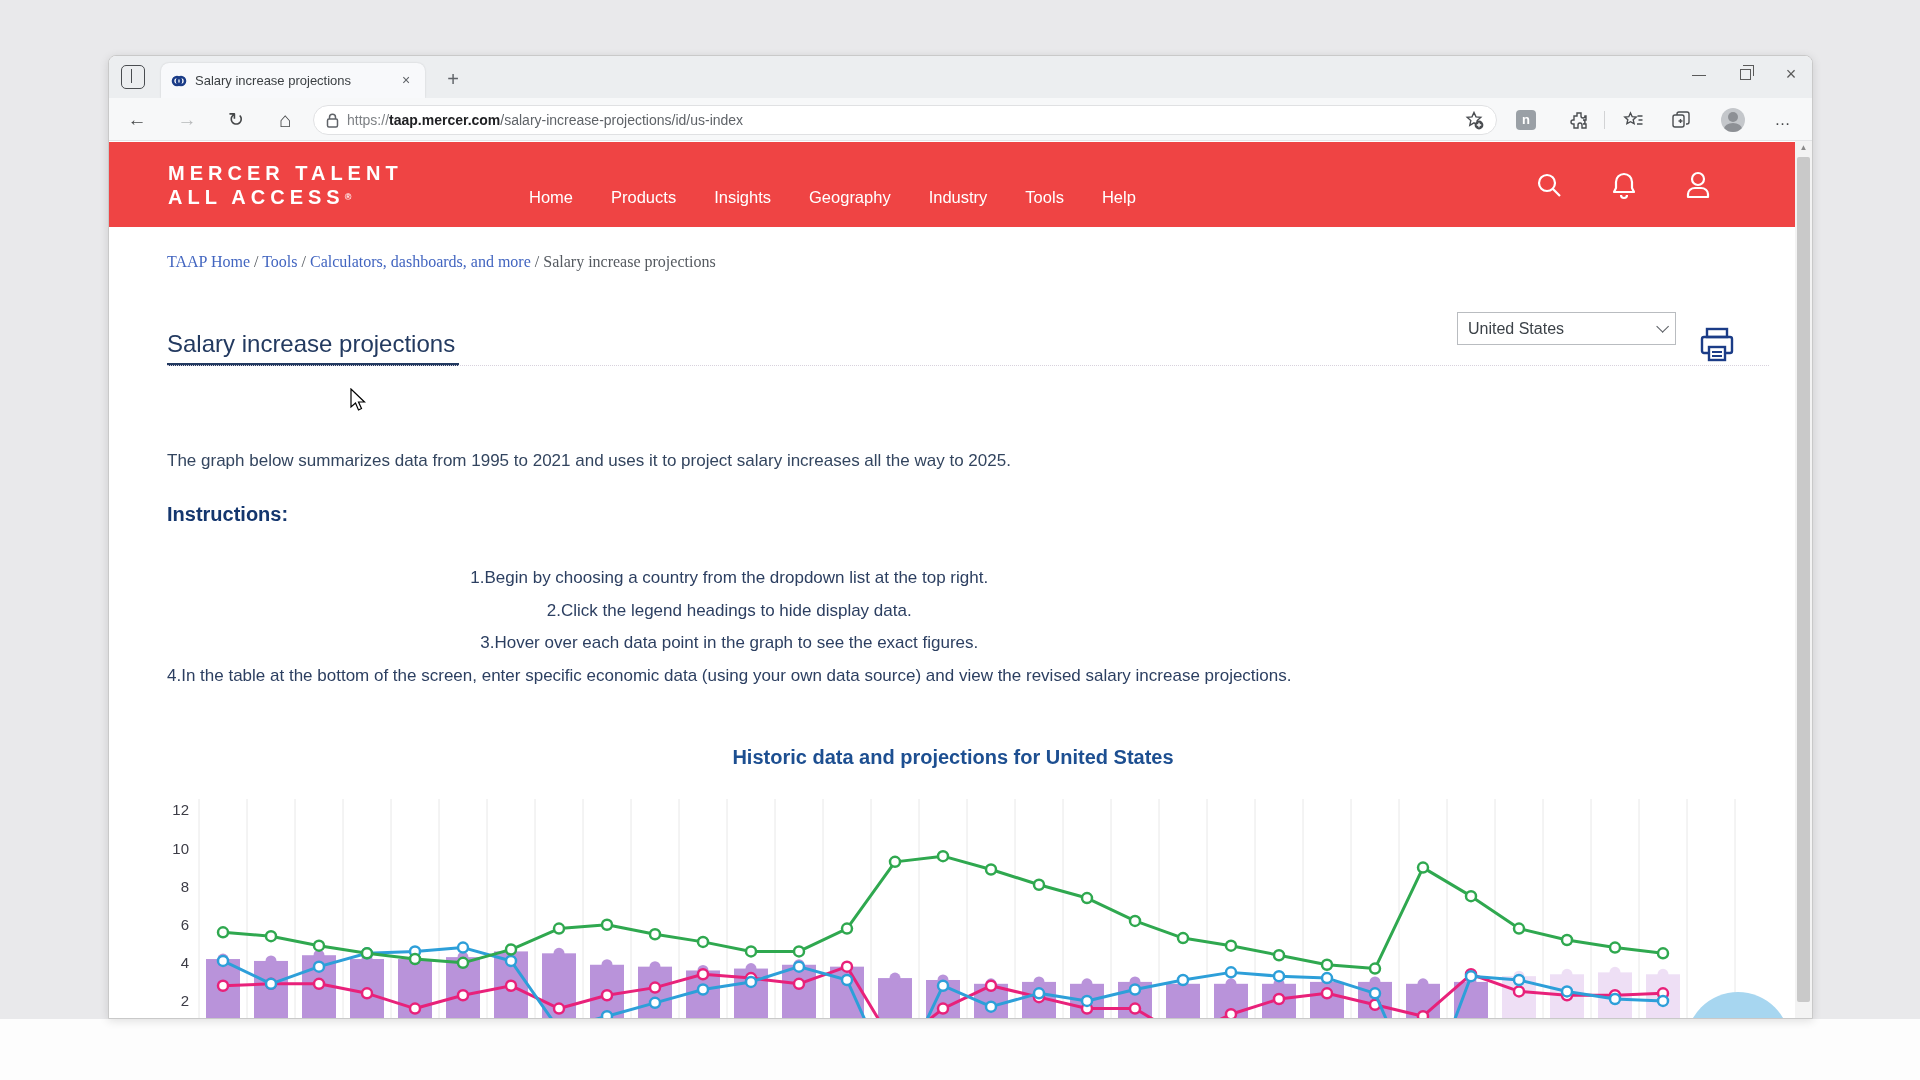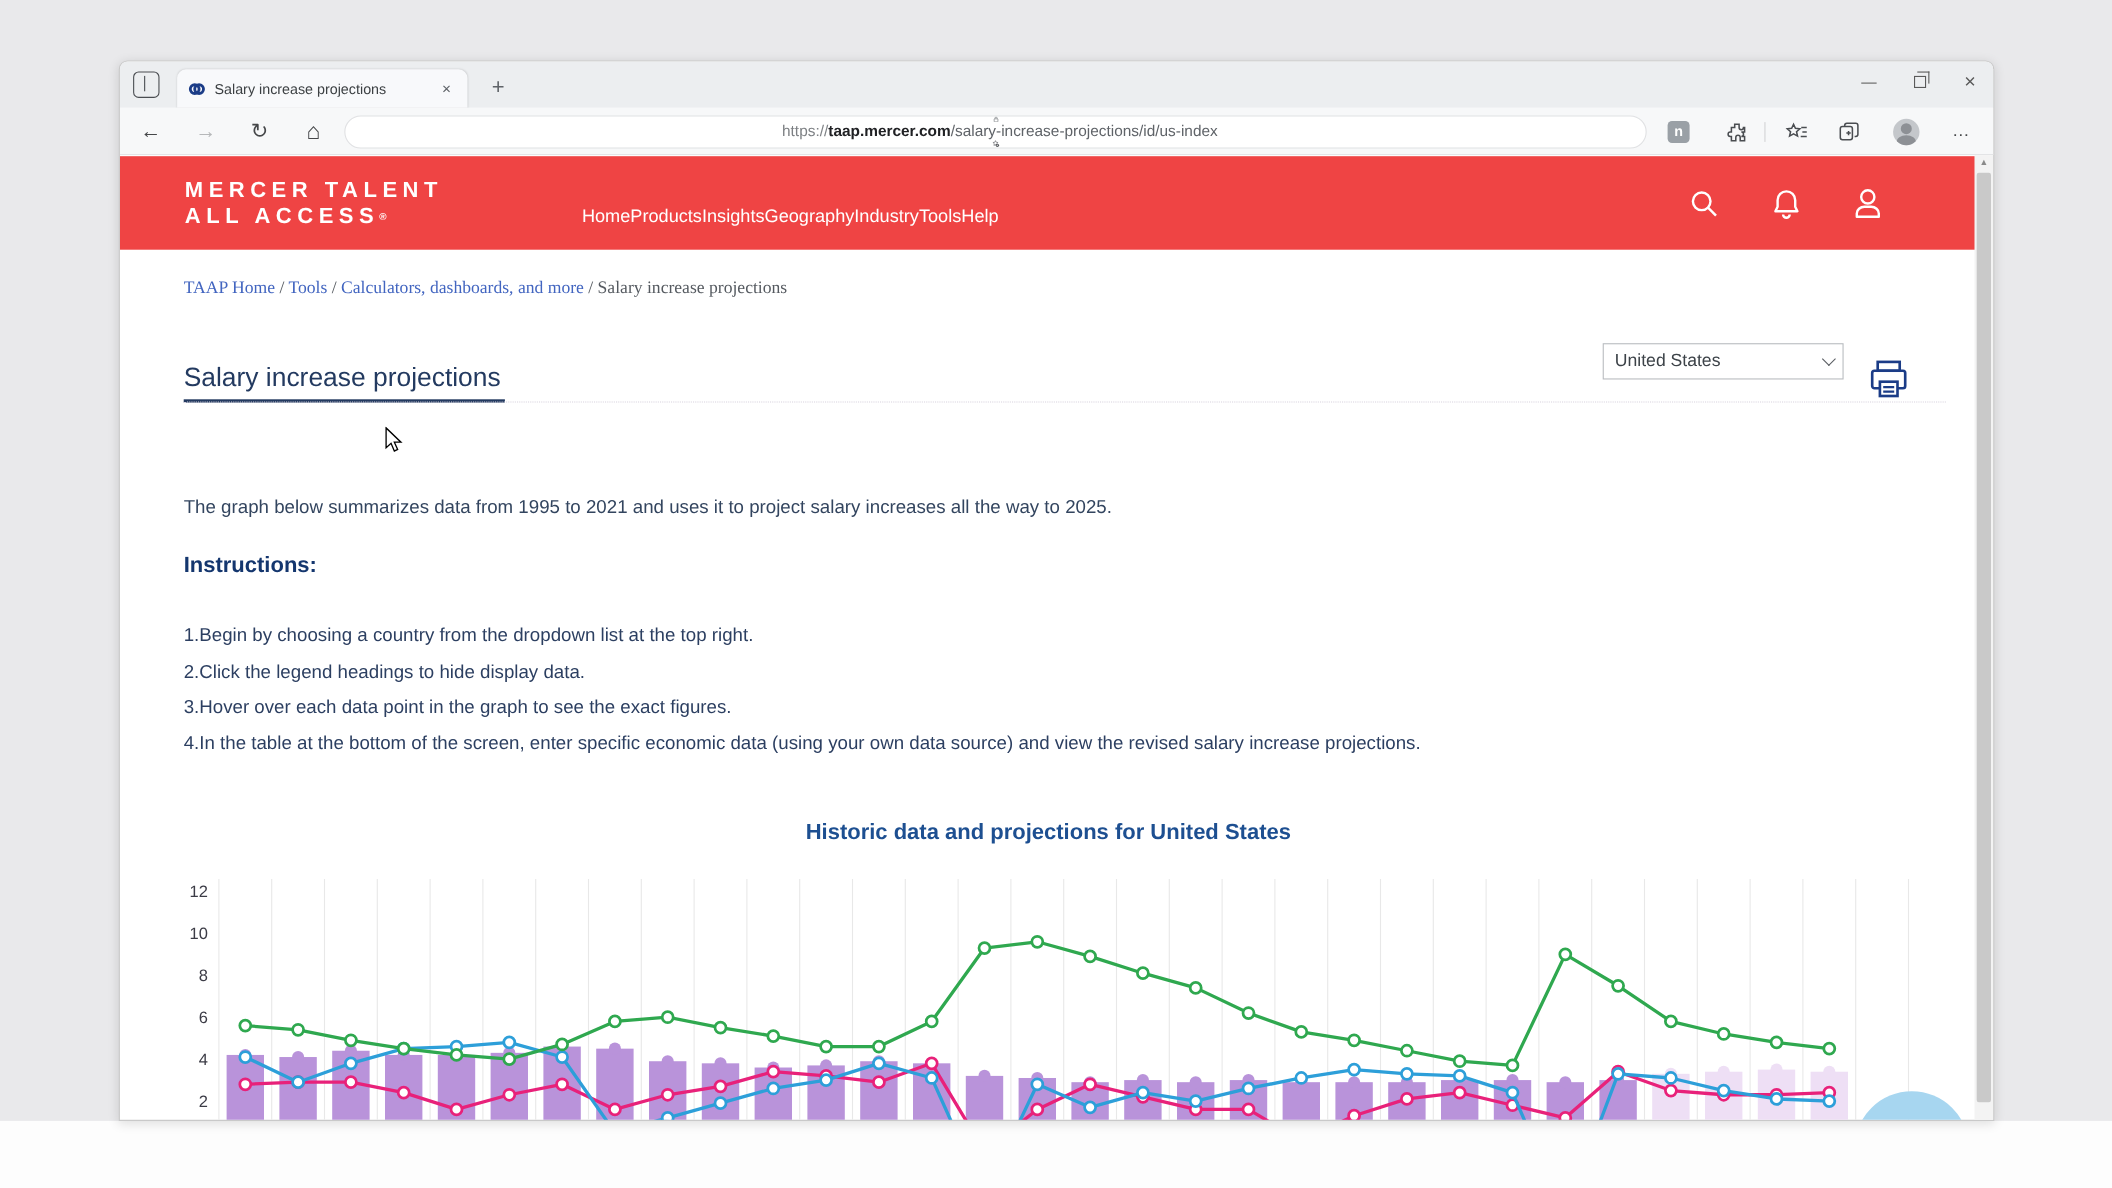--- a/index.html
+++ b/index.html
@@ -32,21 +32,21 @@
   .restore-glyph::before { content:""; position:absolute; left:2px; top:-4.5px; width:10px; height:10px;
              border:1.3px solid #5a5a5a; border-left:none; border-bottom:none; }
 
   
   .toolbar { position:absolute; left:0; top:42px; width:1705px; height:43px; background:#f7f8f9;
              border-bottom:1px solid #e3e4e6; }
   .nav-glyph { position:absolute; top:8px; width:30px; height:28px; text-align:center; line-height:28px;
                font-size:19px; color:#454749; border-radius:5px; }
   .disabled { color:#b6b8ba; }
   .url-pill { position:absolute; left:204px; top:7px; width:1184px; height:30px; background:#ffffff;
-              border:1px solid #e0e1e3; border-radius:16px; display:flex; align-items:center; padding:0 12px;flex-direction:column; }
+              border:1px solid #e0e1e3; border-radius:16px; display:flex; align-items:center; padding:0 12px; }
   .url-text { font-size:14px; color:#7d8084; margin-left:8px; white-space:nowrap; }
   .url-domain { color:#202124; font-weight:bold; }
   .url-path { color:#5f6368; }
   .pill-spacer { flex:1; }
   .tb-icon { position:absolute; top:9px; width:28px; height:26px; display:flex; align-items:center;
              justify-content:center; border-radius:5px; }
   .tb-divider { position:absolute; top:13px; width:1px; height:18px; background:#d2d3d5; }
   .ext-n { width:20px; height:20px; background:#9aa0a6; border-radius:4px; color:#fff; font-size:13px;
            font-weight:bold; text-align:center; line-height:20px; }
   .avatar-circ { width:24px; height:24px; border-radius:50%; background:#c4c7cb; overflow:hidden; position:relative;}
@@ -54,41 +54,41 @@
            border-radius:50%; background:#8d9095; }
   .avatar-circ::after { content:""; position:absolute; left:3px; top:15px; width:18px; height:12px;
            border-radius:50%; background:#8d9095; }
   .ellipsis { font-size:16px; color:#454749; letter-spacing:1px; }
 
   
   .navbar { position:absolute; left:0; top:86px; width:1688px; height:85px; background:#ef4444; }
   .logo { position:absolute; left:59px; top:19px; color:#ffffff; font-weight:bold; font-size:20px;
           letter-spacing:5px; line-height:24px; white-space:nowrap; }
   .logo .reg { font-size:9px; vertical-align:top; letter-spacing:0; }
-  .nav-items { position:absolute; left:420px; top:0; height:110px; display:flex; align-items:center; }
+  .nav-items { position:absolute; left:420px; top:0; height:110px; display:flex; gap:38px; align-items:center; }
   .nav-item { color:#ffffff; font-size:16.5px; white-space:nowrap; cursor:pointer; }
   .nav-icons { position:absolute; right:85px; top:0; height:85px; display:flex; gap:46px; align-items:center; }
 
   
   .breadcrumb { position:absolute; left:58px; top:197px; font-size:16px; color:#555a60;font-family:Liberation Serif, serif; }
   .breadcrumb a { color:#4265c0; text-decoration:none; }
   .bc-sep { color:#555a60; }
   .page-title { position:absolute; left:58px; top:274px; font-size:24px; color:#233a60; }
   .title-underline { position:absolute; left:58px; top:307px; width:292px; height:3px; background:#233a60; }
   .dotted-rule { position:absolute; left:58px; top:309px; width:1602px; border-top:1px dotted #d8d2dd; }
 
   .country-select { position:absolute; left:1348px; top:256px; width:219px; height:33px; background:#fff;
           border:1px solid #b9bcc0; display:flex; align-items:center; padding:0 10px; font-size:16px; color:#3c4248; }
   .chev { margin-left:auto; width:9px; height:9px; border-right:1.8px solid #5a5e63; border-bottom:1.8px solid #5a5e63;
           transform:rotate(45deg) translateY(-3px); }
   .printer-btn { position:absolute; left:1588px; top:269px; width:40px; height:40px; }
 
   .para { position:absolute; left:58px; font-size:17px; color:#33455f; }
   .instr-head { position:absolute; left:58px; top:447px; font-size:20px; font-weight:bold; color:#14366e; }
-  .instr-list { position:absolute; left:58px; top:506px; font-size:17px; color:#2c3f61; line-height:32.5px; }
+  .instr-list { position:absolute; left:58px; top:506px; font-size:17px; color:#2c3f61; line-height:32.5px;text-align:center; }
 
   .chart-title { position:absolute; left:58px; top:690px; width:1572px; text-align:center; font-size:20px;
                  font-weight:bold; color:#1d4f91; }
   .chart-wrap { position:absolute; left:48px; top:735px; width:1640px; height:229px; }
 
   
   .chat-bubble { position:absolute; left:1577px; top:936px; width:104px; height:104px; border-radius:50%;
                  background:#a7d6f0; }
 
   

